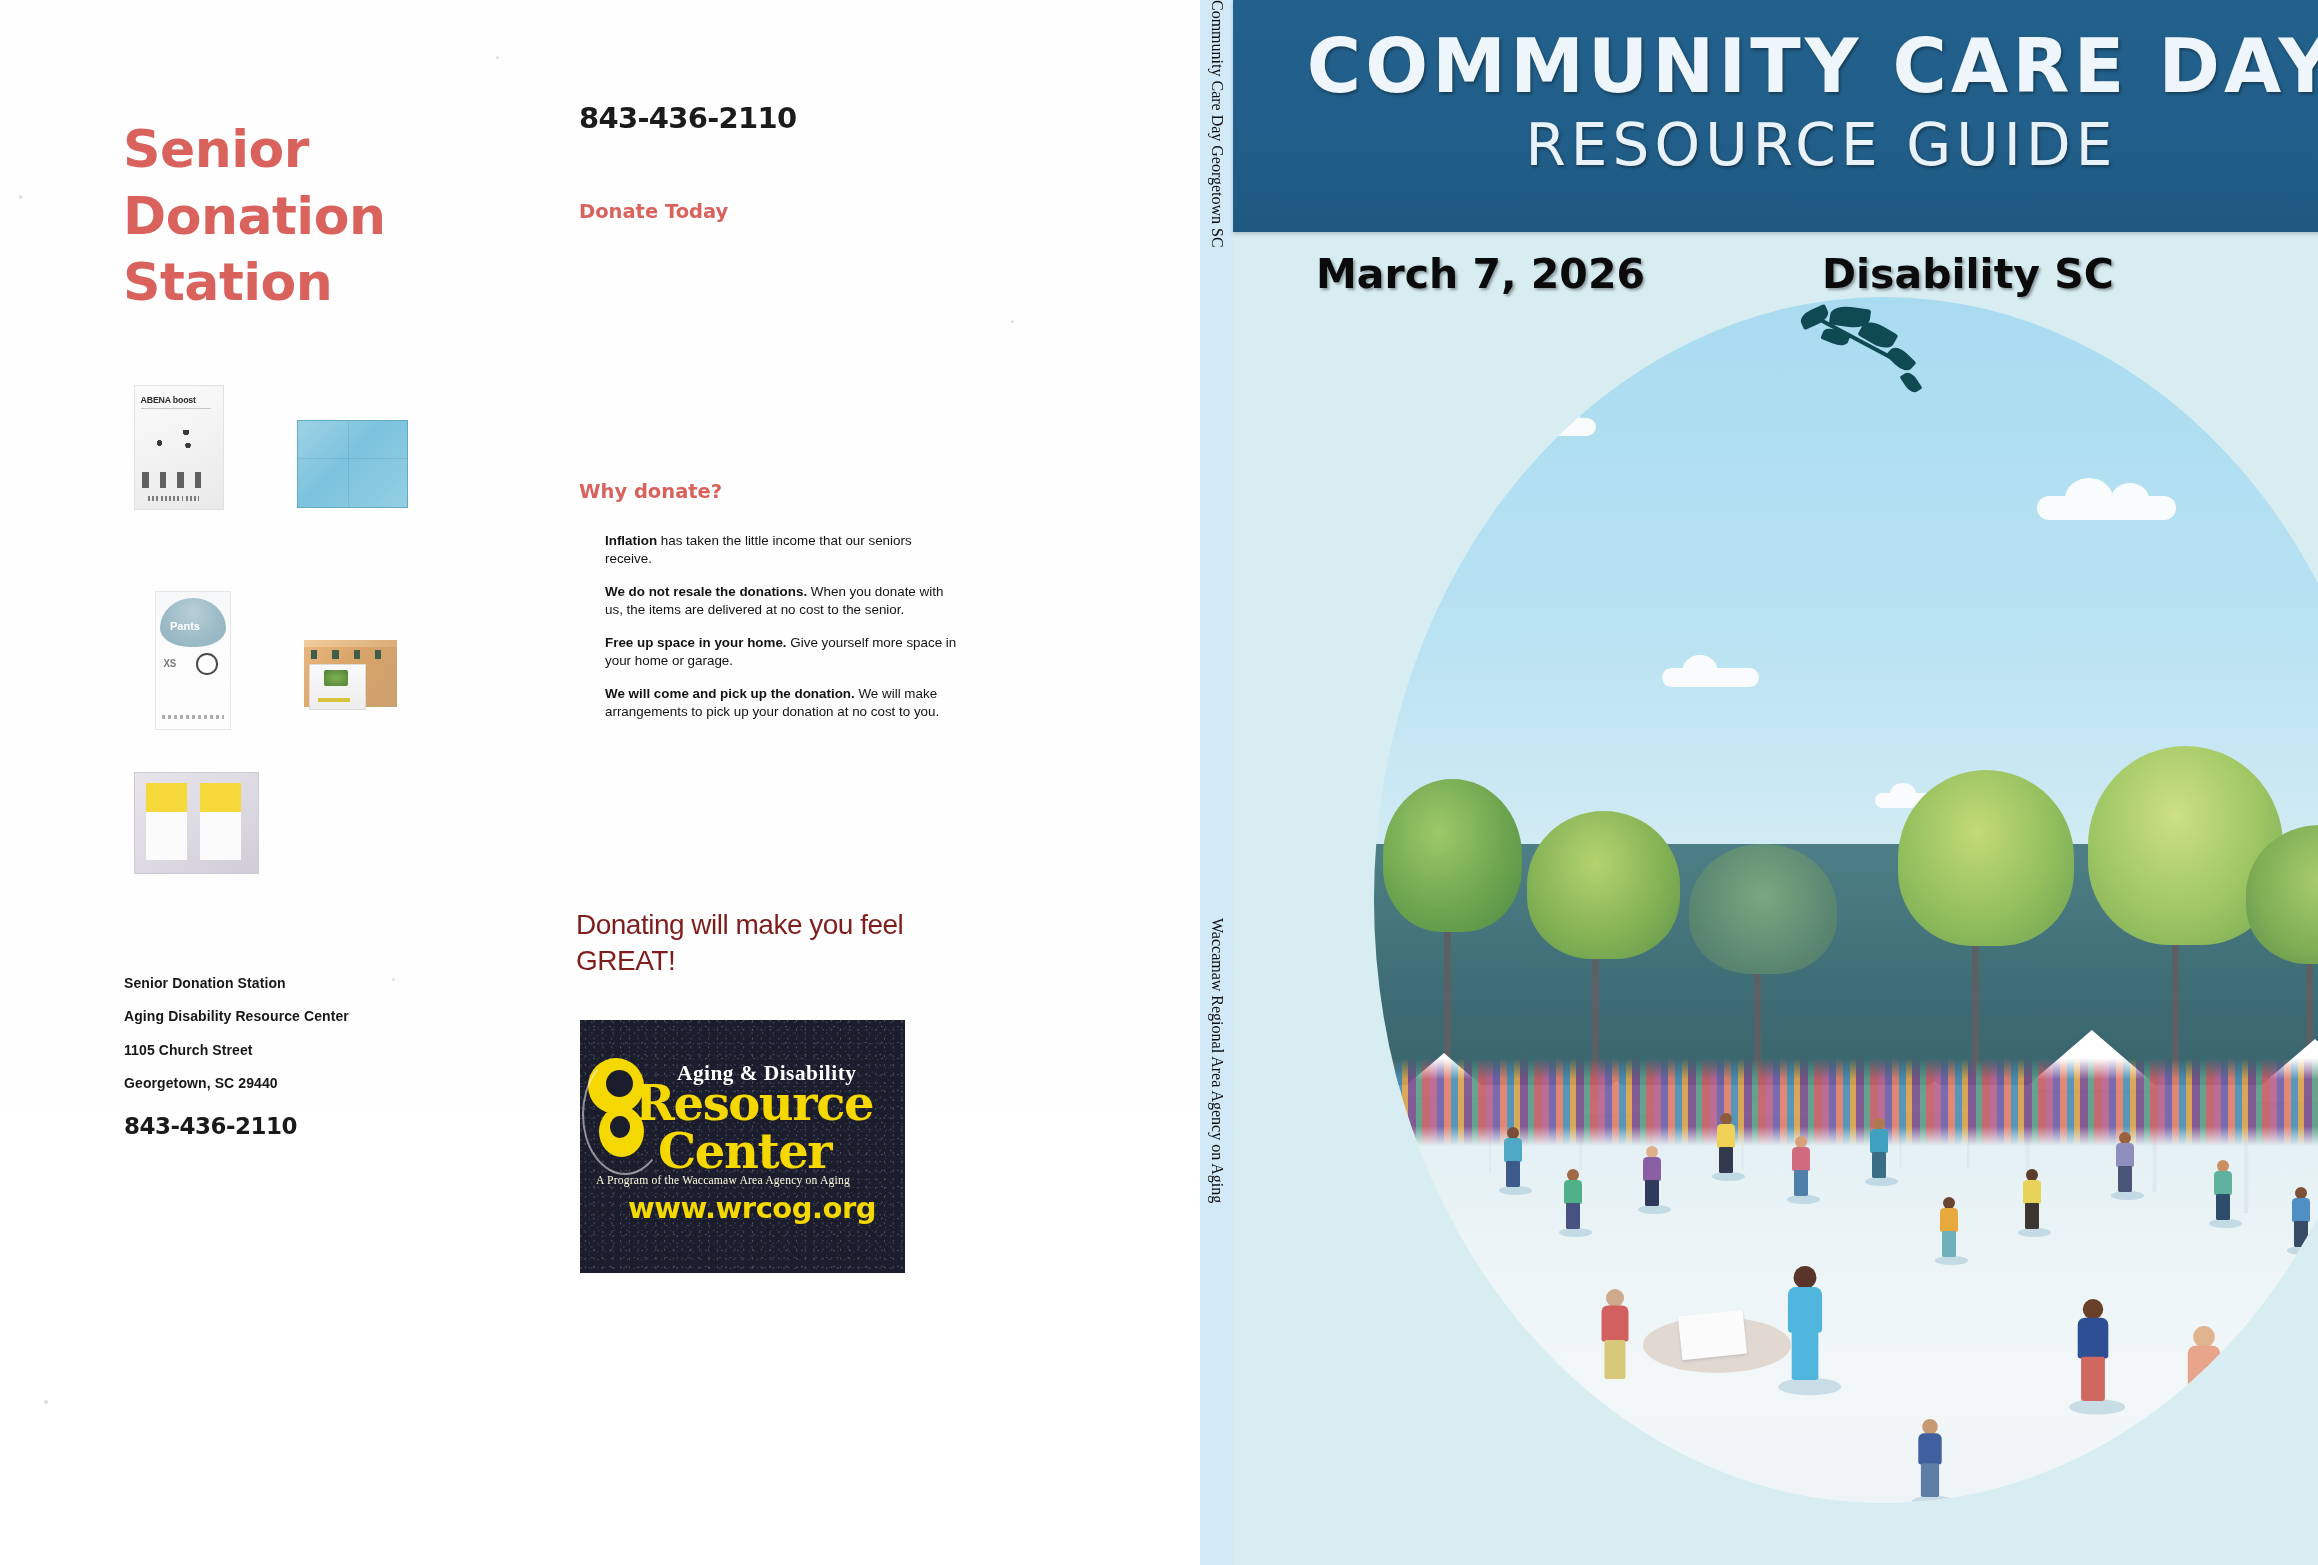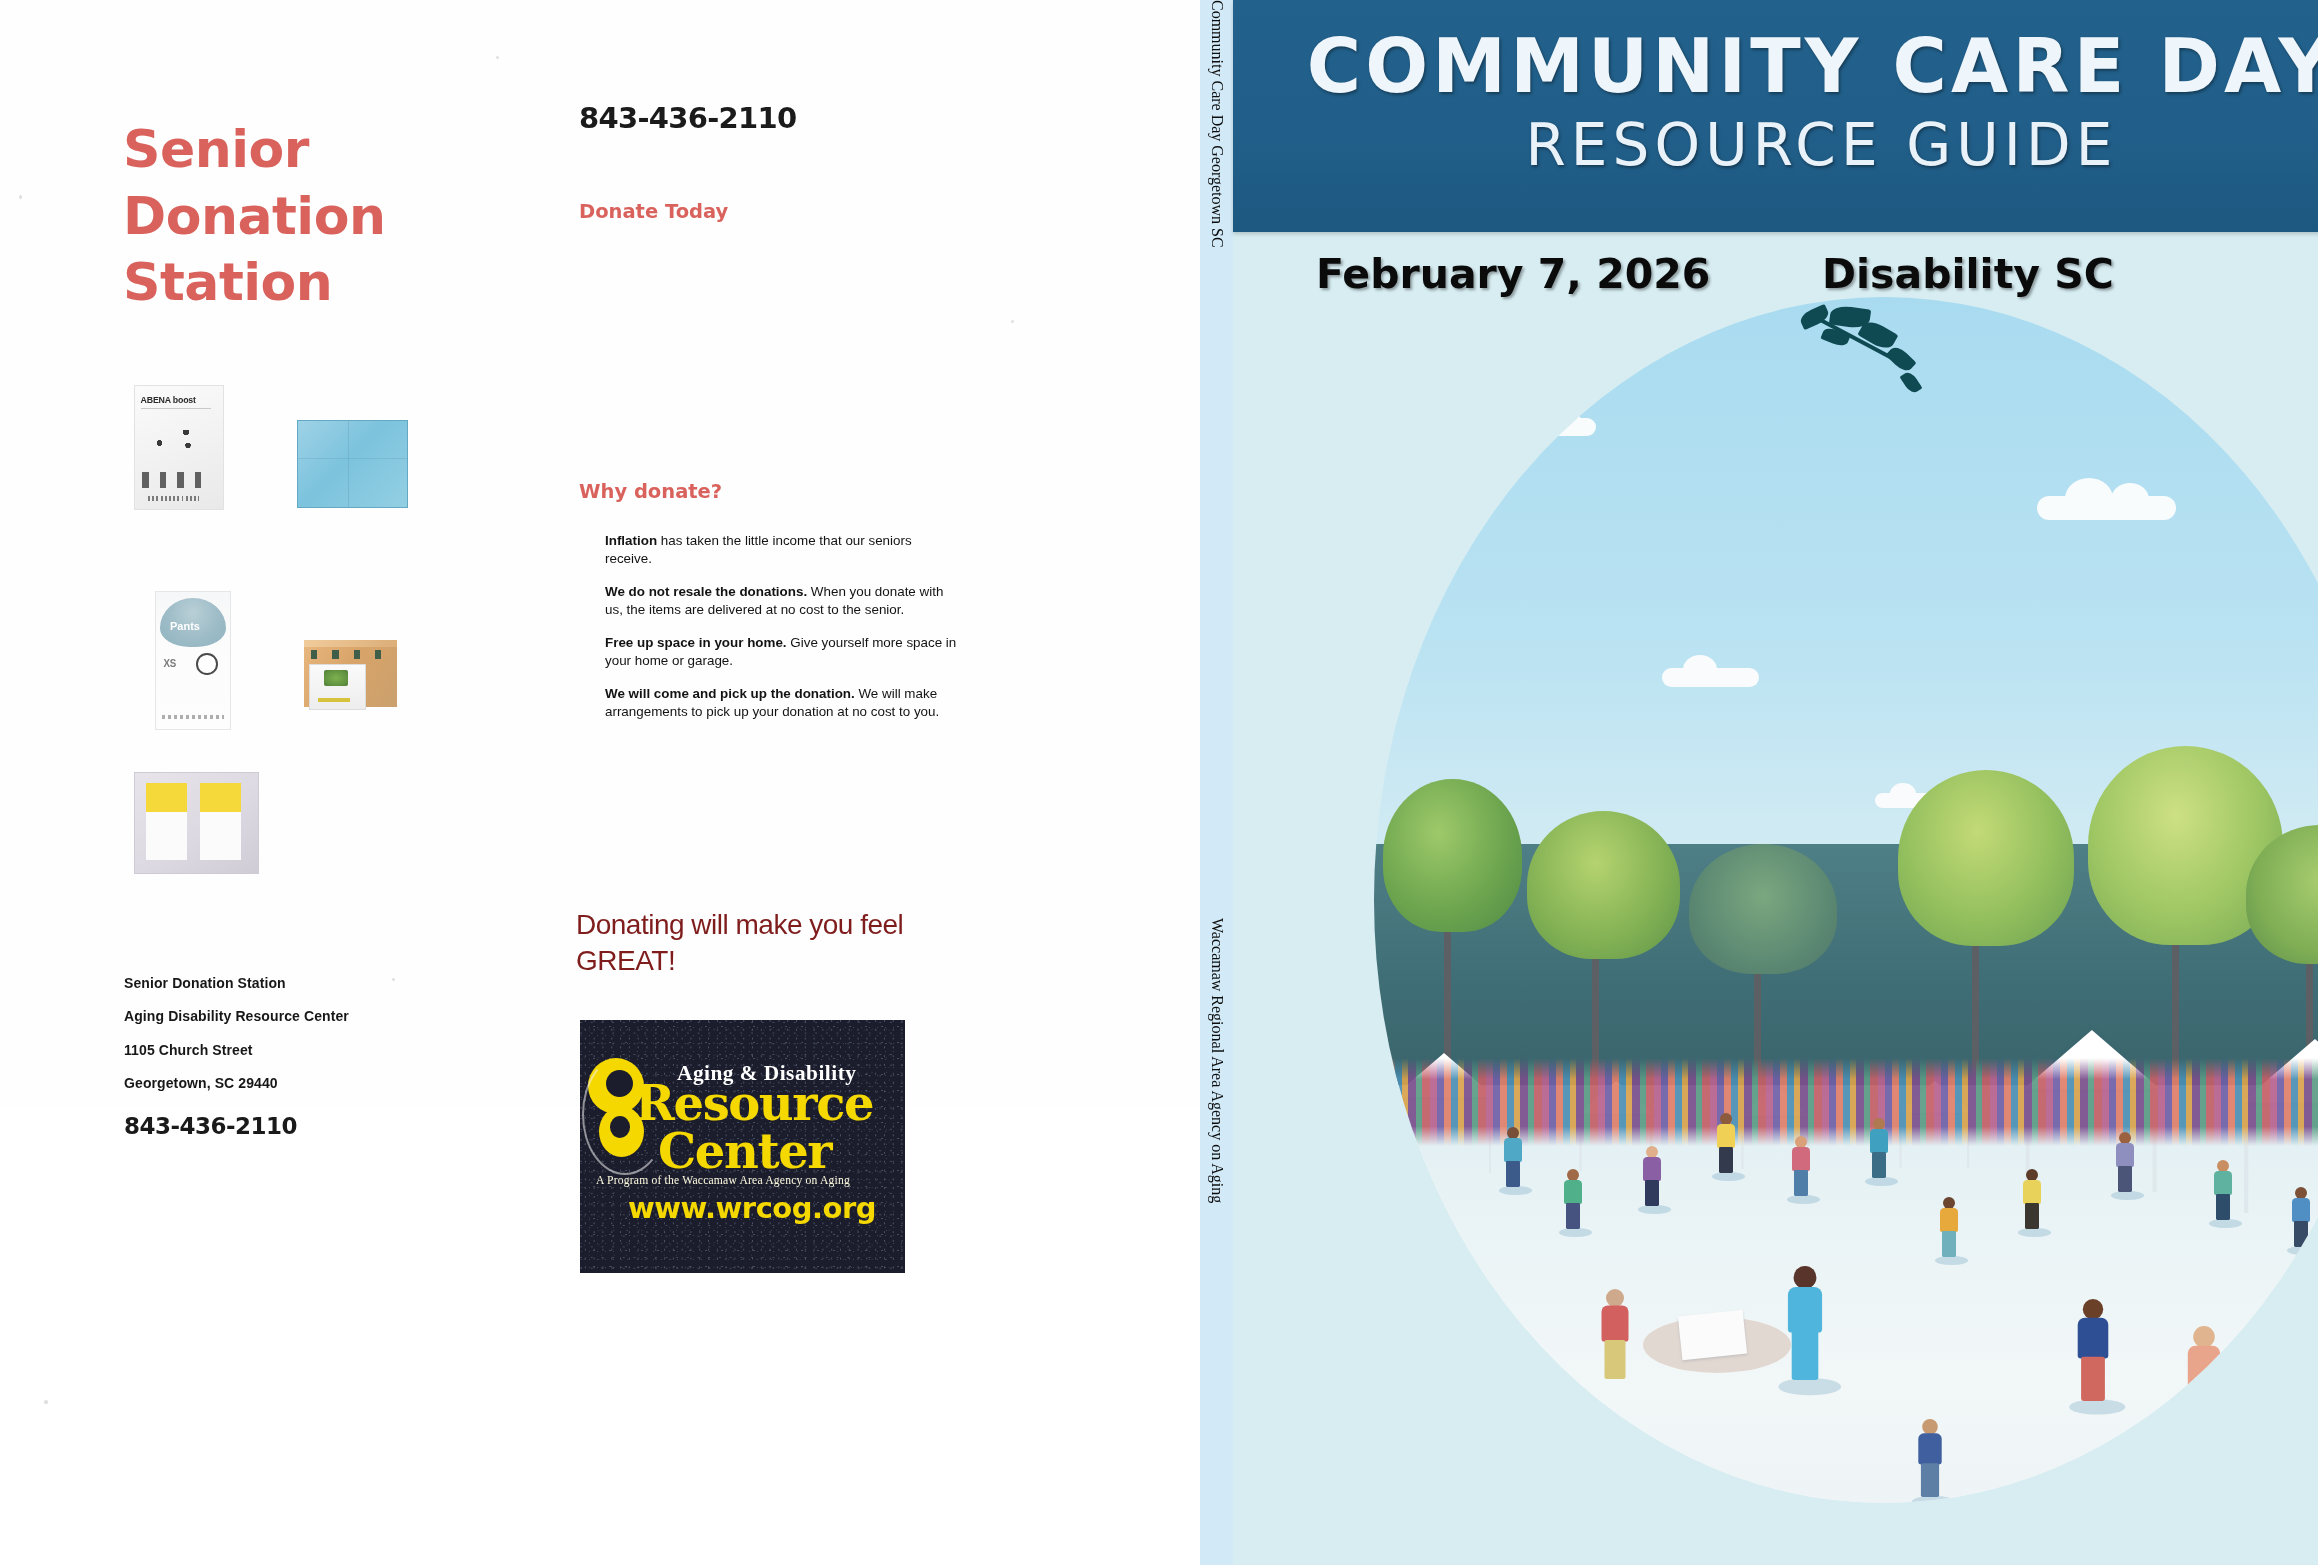--- a/index.html
+++ b/index.html
@@ -352,21 +352,21 @@
     <div class="spinebar"></div>
     <div class="spine-txt" id="spine-top">Community Care Day Georgetown SC</div>
     <div class="spine-txt" id="spine-bot">Waccamaw Regional Area Agency on Aging</div>
 
     <div id="banner">
       <div class="t1">COMMUNITY CARE DAY</div>
       <div class="t2">RESOURCE GUIDE</div>
     </div>
 
     <div class="subrow">
-      <span id="sub-date">February 7, 2026</span>
+      <span id="sub-date">March 7, 2026</span>
       <span id="sub-place">Disability SC</span>
     </div>
 
     <div id="illo">
 
       <div class="cloud" id="cl1"></div>
       <div class="cloud" id="cl2"></div>
       <div class="cloud" id="cl3"></div>
       <div class="cloud" id="cl4"></div>
 

